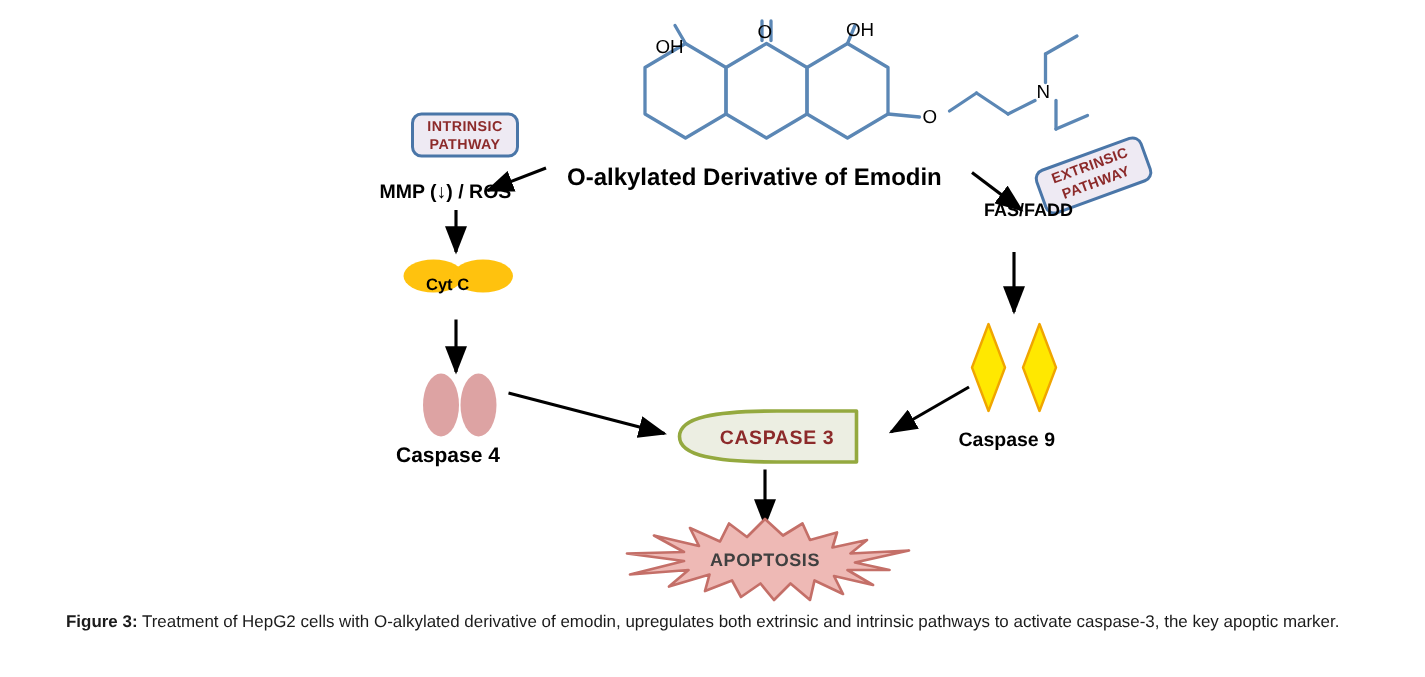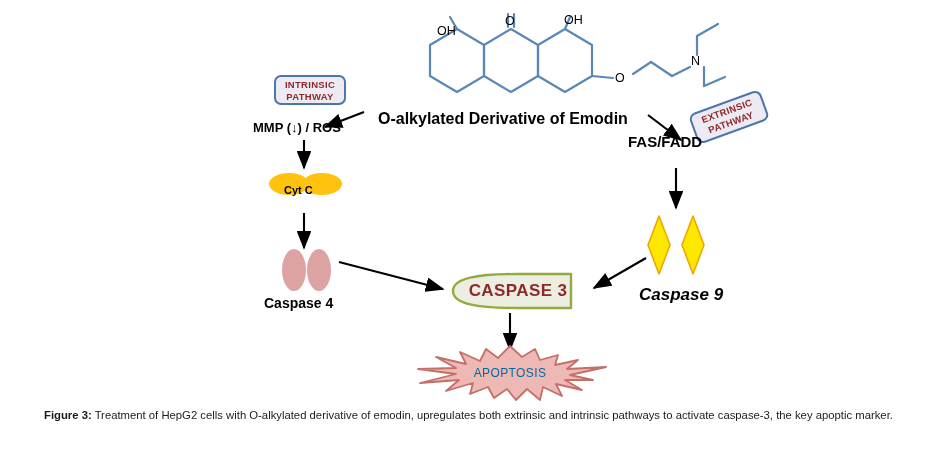--- a/index.html
+++ b/index.html
@@ -91,21 +91,21 @@
     position: absolute;
     left: 415px;
     top: 272px;
     width: 134px;
     height: 38px;
     display: flex;
     align-items: center;
     justify-content: center;
     color: #8c2a2a;
     font-weight: bold;
-    font-size: 17px;
+    font-size: 13px;
     letter-spacing: 0.4px;
     pointer-events: none;
   }
 
   
   #apoptosis-shape {
     position: absolute;
     left: 374px;
     top: 344px;
     width: 200px;
@@ -113,22 +113,22 @@
   }
   #apoptosis-label {
     position: absolute;
     left: 374px;
     top: 344px;
     width: 200px;
     height: 58px;
     display: flex;
     align-items: center;
     justify-content: center;
-    color: #0369a1;
-    font-weight: normal;
+    color: #404040;
+    font-weight: bold;
     font-size: 12px;
     letter-spacing: 0.4px;
     pointer-events: none;
   }
 
   
   #caption {
     position: absolute;
     left: 8px;
     top: 408px;
@@ -234,23 +234,23 @@
     </div>
 
     <div class="lbl bold" style="left:342px; top:110px; font-size:16px;">O-alkylated Derivative of Emodin</div>
 
     <div class="lbl bold" style="left:217px; top:120px; font-size:13px;">MMP (↓) / ROS</div>
 
     <div class="lbl bold" style="left:248px; top:184px; font-size:11px;">Cyt C</div>
 
     <div class="lbl bold" style="left:228px; top:295px; font-size:14px;">Caspase 4</div>
 
-    <div class="lbl bold" style="left:568px; top:133px; font-size:15px;padding-left:24px;">FAS/FADD</div>
-
-    <div class="lbl bold" style="left:603px; top:285px; font-size:17px;font-style:italic;">Caspase 9</div>
+    <div class="lbl bold" style="left:596px; top:133px; font-size:12px;padding-left:24px;">FAS/FADD</div>
+
+    <div class="lbl bold" style="left:603px; top:285px; font-size:13px;">Caspase 9</div>
 
     <svg id="caspase3-shape" viewBox="0 0 134 38" preserveAspectRatio="none">
       <path d="M2,19 C2,6 26,2 67,2 L120,2 L120,36 L67,36 C26,36 2,32 2,19 Z" fill="#eceee2" stroke="#94a93f" stroke-width="2.4" stroke-linejoin="round"></path>
     </svg>
     <div id="caspase3-label">CASPASE 3</div>
 
     <svg id="apoptosis-shape" viewBox="0 0 200 58" preserveAspectRatio="none">
       <path d="M100,2 L112,13 L125,5 L130,16 L148,11 L145,21 L168,16 L157,25
                L196,23 L160,31 L183,36 L155,36 L172,46 L146,40 L152,52 L133,43
                L130,56 L117,45 L106,56 L97,45 L84,54 L78,43 L60,50 L63,39

